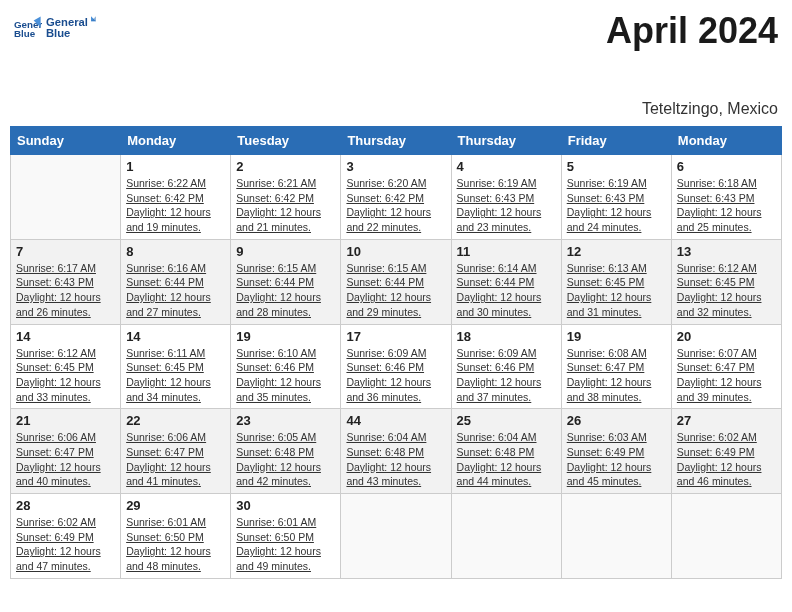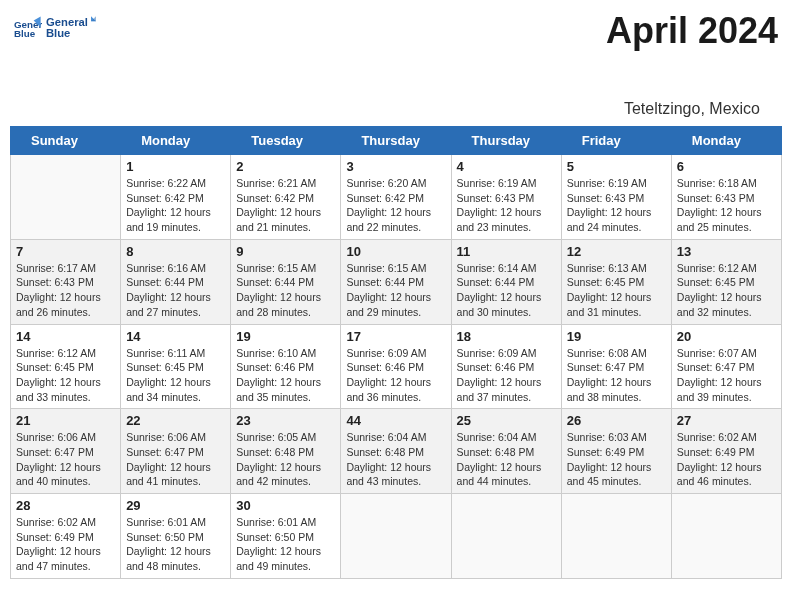--- a/index.html
+++ b/index.html
@@ -20,42 +20,42 @@
     .logo {
       display: flex;
       align-items: center;
     }
     .logo-icon {
       width: 28px;
       height: 28px;
       margin-right: 4px;
     }
     .title-block {
-      text-align: center;
+      text-align: right;
     }
     .title-block .month-year {
       font-size: 36px;
       font-weight: bold;
       color: #1a1a1a;
     }
     .title-block .location {
       font-size: 16px;
       color: #333;
       margin-top: 48px;
     }
     .calendar {
       width: 100%;
       border-collapse: collapse;
       font-size: 10.5px;
     }
     .calendar thead tr th {
       background-color: #2a6db5;
       color: #fff;
       text-align: left;
-      padding: 6px 20px;
+      padding: 6px 6px;
       font-size: 13px;
       font-weight: bold;
       border: 1px solid #2a6db5;
     }
     .calendar tbody tr td {
       border: 1px solid #ccc;
       vertical-align: top;
       padding: 4px 5px;
       width: 109px;
       min-height: 80px;
@@ -65,20 +65,21 @@
     }
     .day-number {
       font-size: 13px;
       font-weight: bold;
       color: #222;
       margin-bottom: 2px;
     }
     .day-info {
       color: #333;
       line-height: 1.4;
+      text-decoration: underline;
     }
     .row-bg-odd {
       background-color: #fff;
     }
     .row-bg-even {
       background-color: #f2f2f2;
     }
   </style>
 </head>
 <body>

